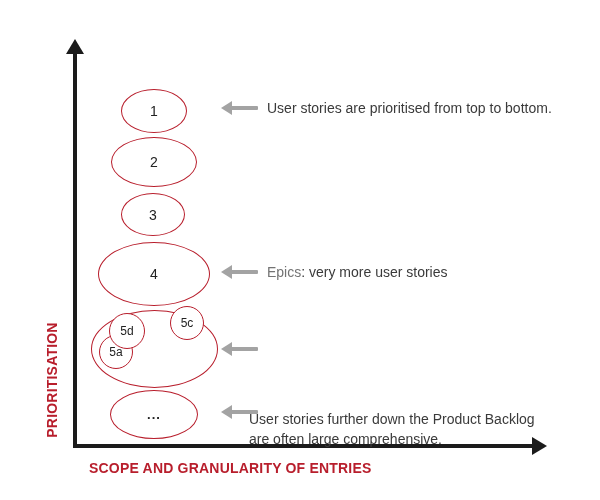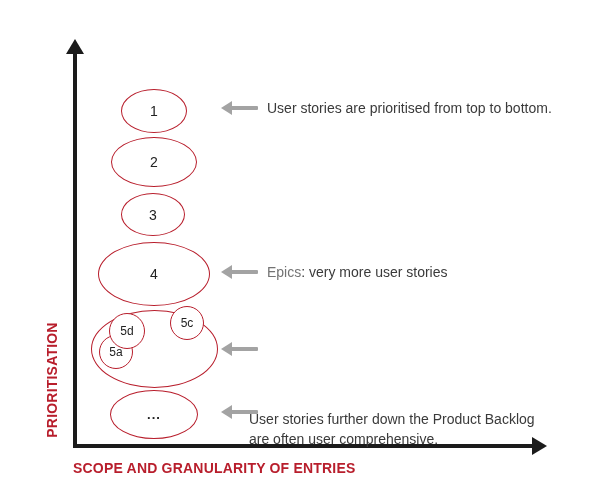--- a/index.html
+++ b/index.html
@@ -15,21 +15,21 @@
     position:absolute; left:66px; top:39px; width:0; height:0;
     border-left:9px solid transparent; border-right:9px solid transparent;
     border-bottom:15px solid #1b1b1b;
   }
   .axis-head-x {
     position:absolute; left:532px; top:437px; width:0; height:0;
     border-top:9px solid transparent; border-bottom:9px solid transparent;
     border-left:15px solid #1b1b1b;
   }
   .axis-label { color:#b81e2c; font-size:14px; font-weight:700; letter-spacing:0.2px; white-space:nowrap; }
-  .x-axis-label { position:absolute; left:73px; top:460px;text-align:center; }
+  .x-axis-label { position:absolute; left:89px; top:460px;text-align:center; }
   .y-axis-label {
     position:absolute; left:-8px; top:371px; width:122px; height:18px;
     text-align:center; transform:rotate(-90deg); transform-origin:center;
   }
 
   
   .ellipse {
     position:absolute; border:1.5px solid #b81e2c; border-radius:50%;
     display:flex; align-items:center; justify-content:center;
     color:#222222; font-size:14px; background:#ffffff; box-sizing:border-box;
@@ -132,16 +132,16 @@
   </div>
 
   <div class="annotation ann-text-1">
     <span class="term"></span><span>User stories are prioritised from top to bottom.</span>
   </div>
   <div class="annotation ann-text-2">
     <span class="term">Epics</span><span>: very more user stories</span>
   </div>
   <div class="annotation ann-text-4">
     <div>User stories further down the Product Backlog</div>
-    <div>are often user comprehensive.</div>
+    <div>are often large comprehensive.</div>
   </div>
 
 </div>
 
 </body></html>

